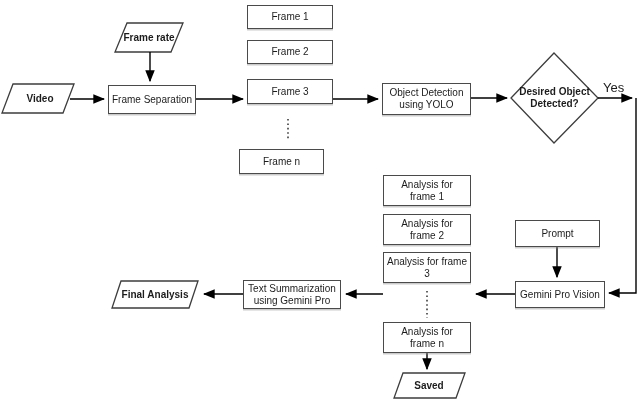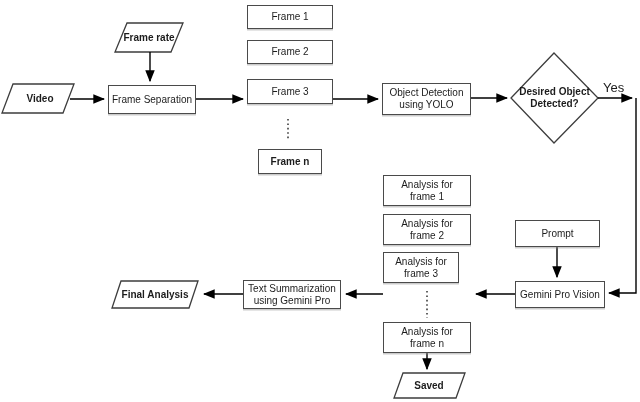--- a/index.html
+++ b/index.html
@@ -76,27 +76,27 @@
 
     <path class="dots" d="M288 119 V140"></path>
     <path class="dots" d="M427 291 V318"></path>
   </svg>
 
   <div class="node" style="left:108px;top:85px;width:88px;height:29px;">Frame Separation</div>
 
   <div class="node" style="left:247px;top:5px;width:86px;height:24px;">Frame 1</div>
   <div class="node" style="left:247px;top:40px;width:86px;height:24px;">Frame 2</div>
   <div class="node" style="left:247px;top:79px;width:86px;height:25px;">Frame 3</div>
-  <div class="node" style="left:258px;top:149px;width:64px;height:25px;font-weight:bold;">Frame n</div>
+  <div class="node" style="left:239px;top:149px;width:85px;height:25px;">Frame n</div>
 
   <div class="node" style="left:382px;top:83px;width:89px;height:32px;">Object Detection using YOLO</div>
 
   <div class="node" style="left:383px;top:175px;width:88px;height:31px;padding:0 8px;">Analysis for frame 1</div>
   <div class="node" style="left:383px;top:214px;width:88px;height:31px;padding:0 16px;">Analysis for frame 2</div>
-  <div class="node" style="left:383px;top:252px;width:76px;height:31px;padding:0 0;">Analysis for frame 3</div>
+  <div class="node" style="left:383px;top:252px;width:88px;height:31px;padding:0 0;">Analysis for frame 3</div>
   <div class="node" style="left:383px;top:322px;width:88px;height:31px;padding:0 8px;">Analysis for frame n</div>
 
   <div class="node" style="left:515px;top:220px;width:85px;height:27px;">Prompt</div>
   <div class="node" style="left:515px;top:281px;width:90px;height:27px;">Gemini Pro Vision</div>
 
   <div class="node" style="left:243px;top:280px;width:98px;height:29px;">Text Summarization using Gemini Pro</div>
 
   <div class="shape-label" style="left:8px;top:92px;width:64px;height:14px;">Video</div>
   <div class="shape-label" style="left:119px;top:31px;width:60px;height:14px;">Frame rate</div>
   <div class="shape-label" style="left:511px;top:85px;width:87px;height:26px;">Desired Object Detected?</div>

